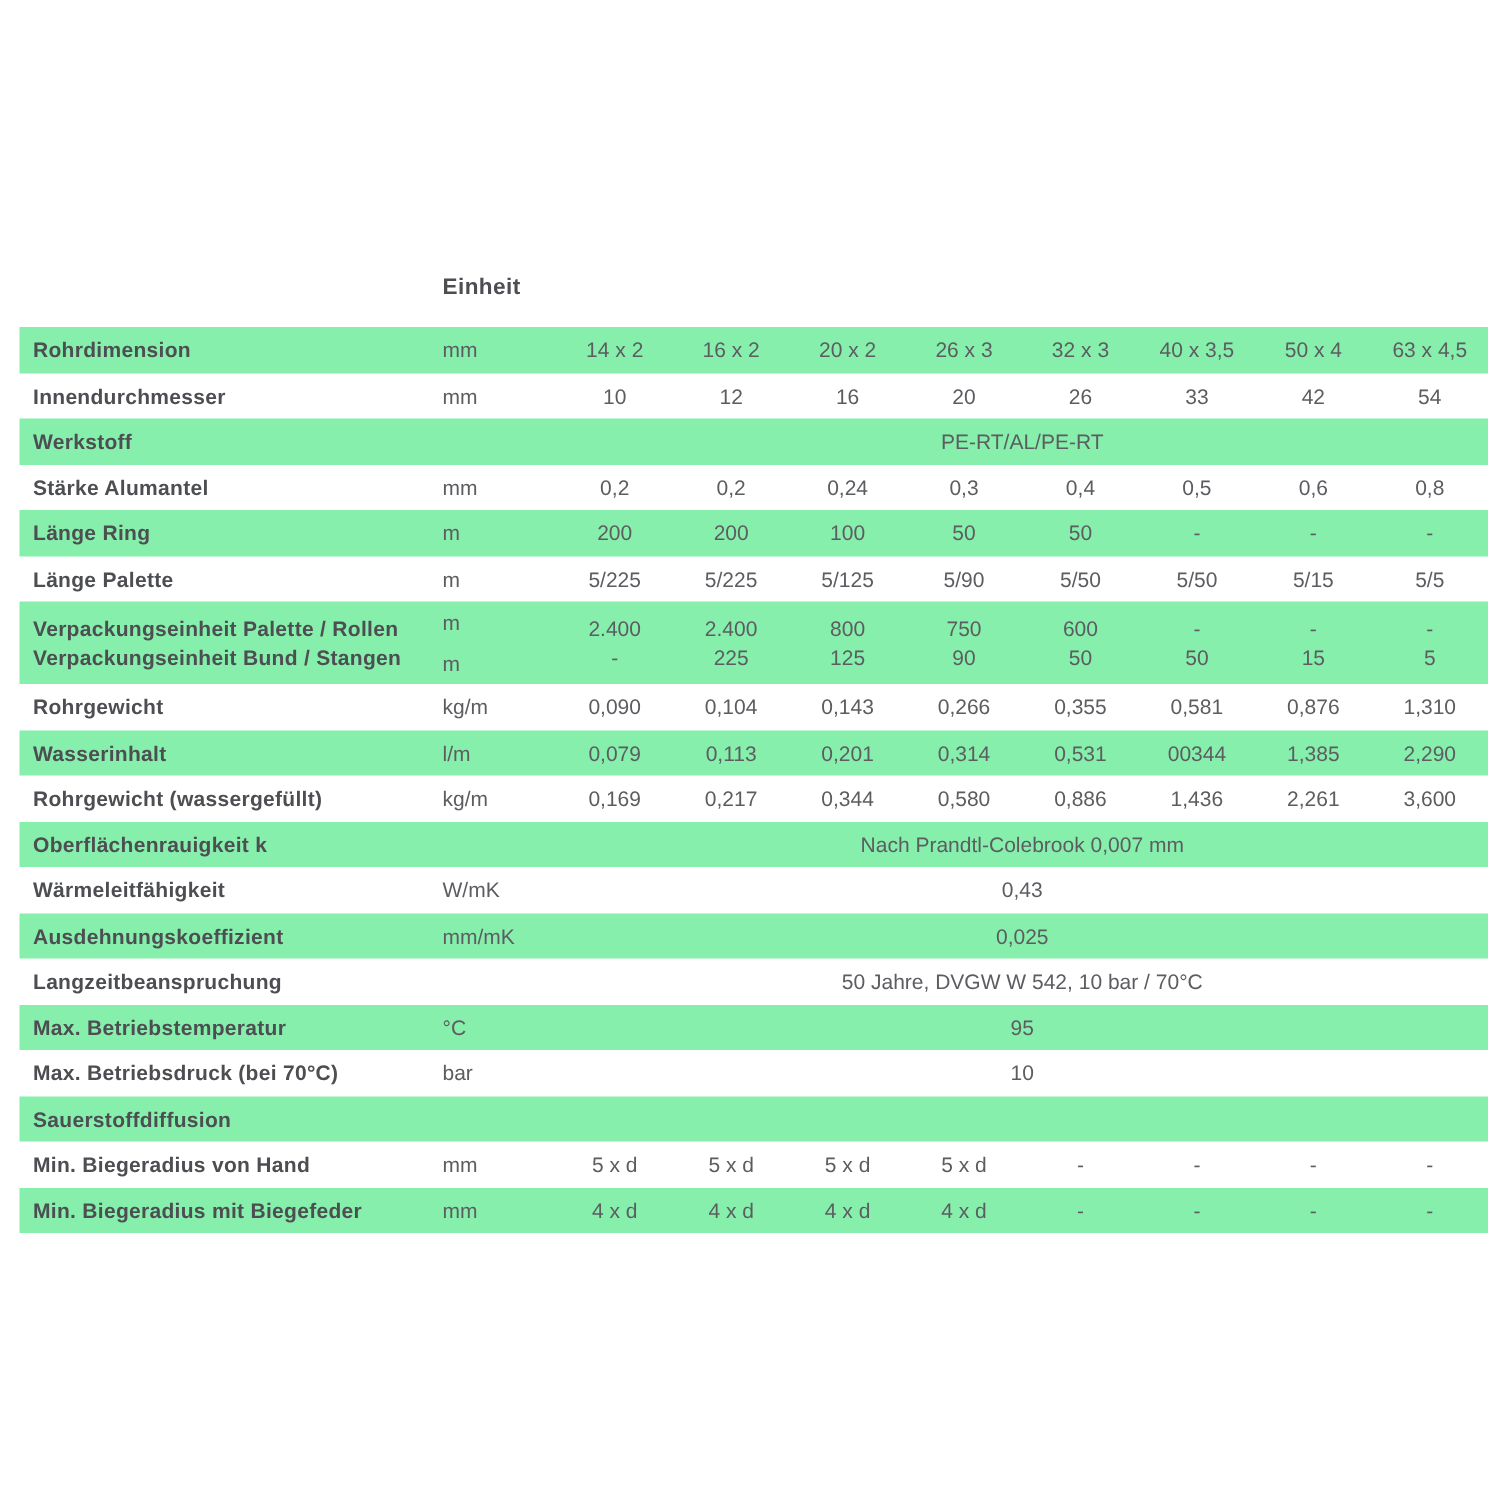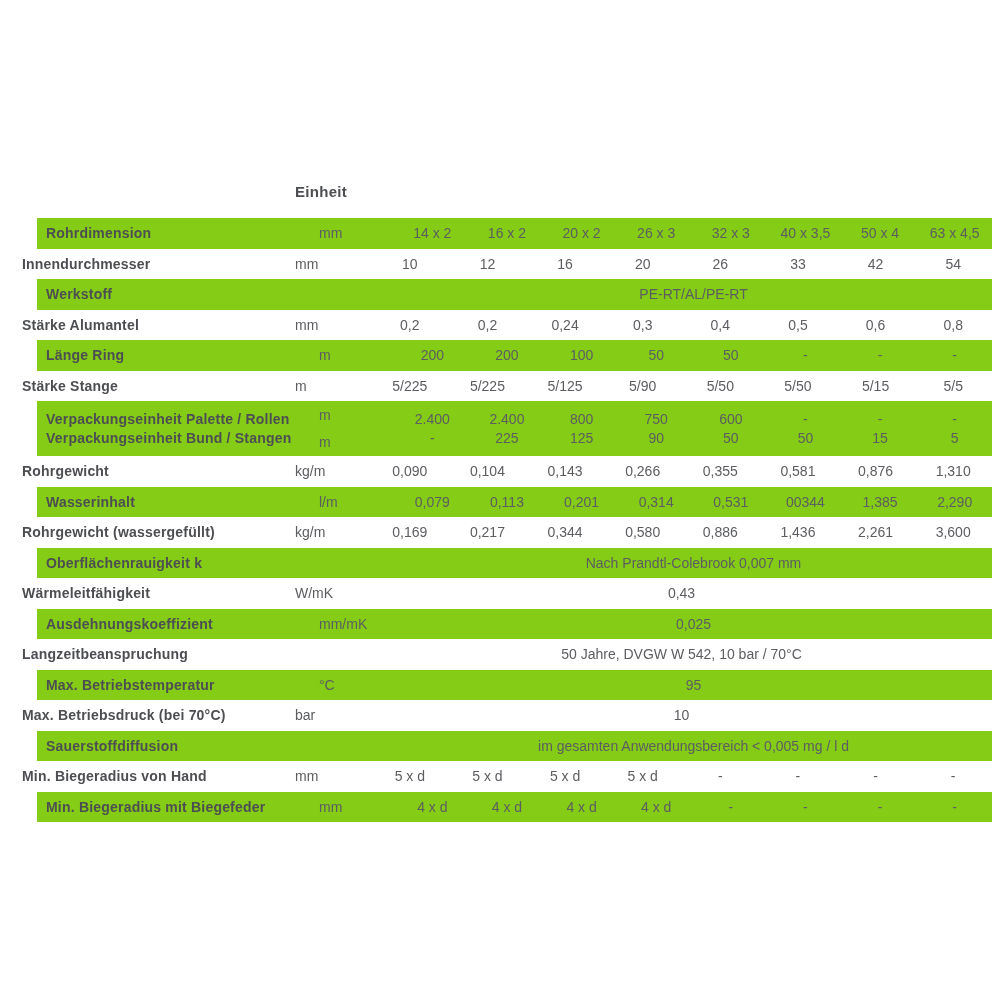--- a/index.html
+++ b/index.html
@@ -30,21 +30,21 @@
     width: 979px;
     font-size: 14px;
     color: #5c5d61;
   }
   .trow {
     display: grid;
     grid-template-columns: 270px 88px repeat(8, 1fr);
     align-items: center;
     height: 30.5px;
   }
-  .trow.shaded { background: #84cc16; margin-left: 24px; }
+  .trow.shaded { background: #86efac; }
   .trow.tall { height: 55px; }
   .cell { box-sizing: border-box; }
   .label-cell {
     font-weight: 700;
     letter-spacing: 0.2px;
     color: #4d4e52;
     padding-left: 9px;
     white-space: nowrap;
   }
   .unit-cell {
@@ -110,21 +110,21 @@
         <div class="cell value-cell">200</div>
         <div class="cell value-cell">200</div>
         <div class="cell value-cell">100</div>
         <div class="cell value-cell">50</div>
         <div class="cell value-cell">50</div>
         <div class="cell value-cell">-</div>
         <div class="cell value-cell">-</div>
         <div class="cell value-cell">-</div>
       </div>
       <div class="trow">
-        <div class="cell label-cell">Stärke Stange</div>
+        <div class="cell label-cell">Länge Palette</div>
         <div class="cell unit-cell">m</div>
         <div class="cell value-cell">5/225</div>
         <div class="cell value-cell">5/225</div>
         <div class="cell value-cell">5/125</div>
         <div class="cell value-cell">5/90</div>
         <div class="cell value-cell">5/50</div>
         <div class="cell value-cell">5/50</div>
         <div class="cell value-cell">5/15</div>
         <div class="cell value-cell">5/5</div>
       </div>
@@ -232,21 +232,20 @@
         <div class="cell merged-cell">95</div>
       </div>
       <div class="trow">
         <div class="cell label-cell">Max. Betriebsdruck (bei 70°C)</div>
         <div class="cell unit-cell">bar</div>
         <div class="cell merged-cell">10</div>
       </div>
       <div class="trow shaded">
         <div class="cell label-cell">Sauerstoffdiffusion</div>
         <div class="cell unit-cell"></div>
-        <div class="cell merged-cell">im gesamten Anwendungsbereich &lt; 0,005 mg / l d</div>
       </div>
       <div class="trow">
         <div class="cell label-cell">Min. Biegeradius von Hand</div>
         <div class="cell unit-cell">mm</div>
         <div class="cell value-cell">5 x d</div>
         <div class="cell value-cell">5 x d</div>
         <div class="cell value-cell">5 x d</div>
         <div class="cell value-cell">5 x d</div>
         <div class="cell value-cell">-</div>
         <div class="cell value-cell">-</div>

